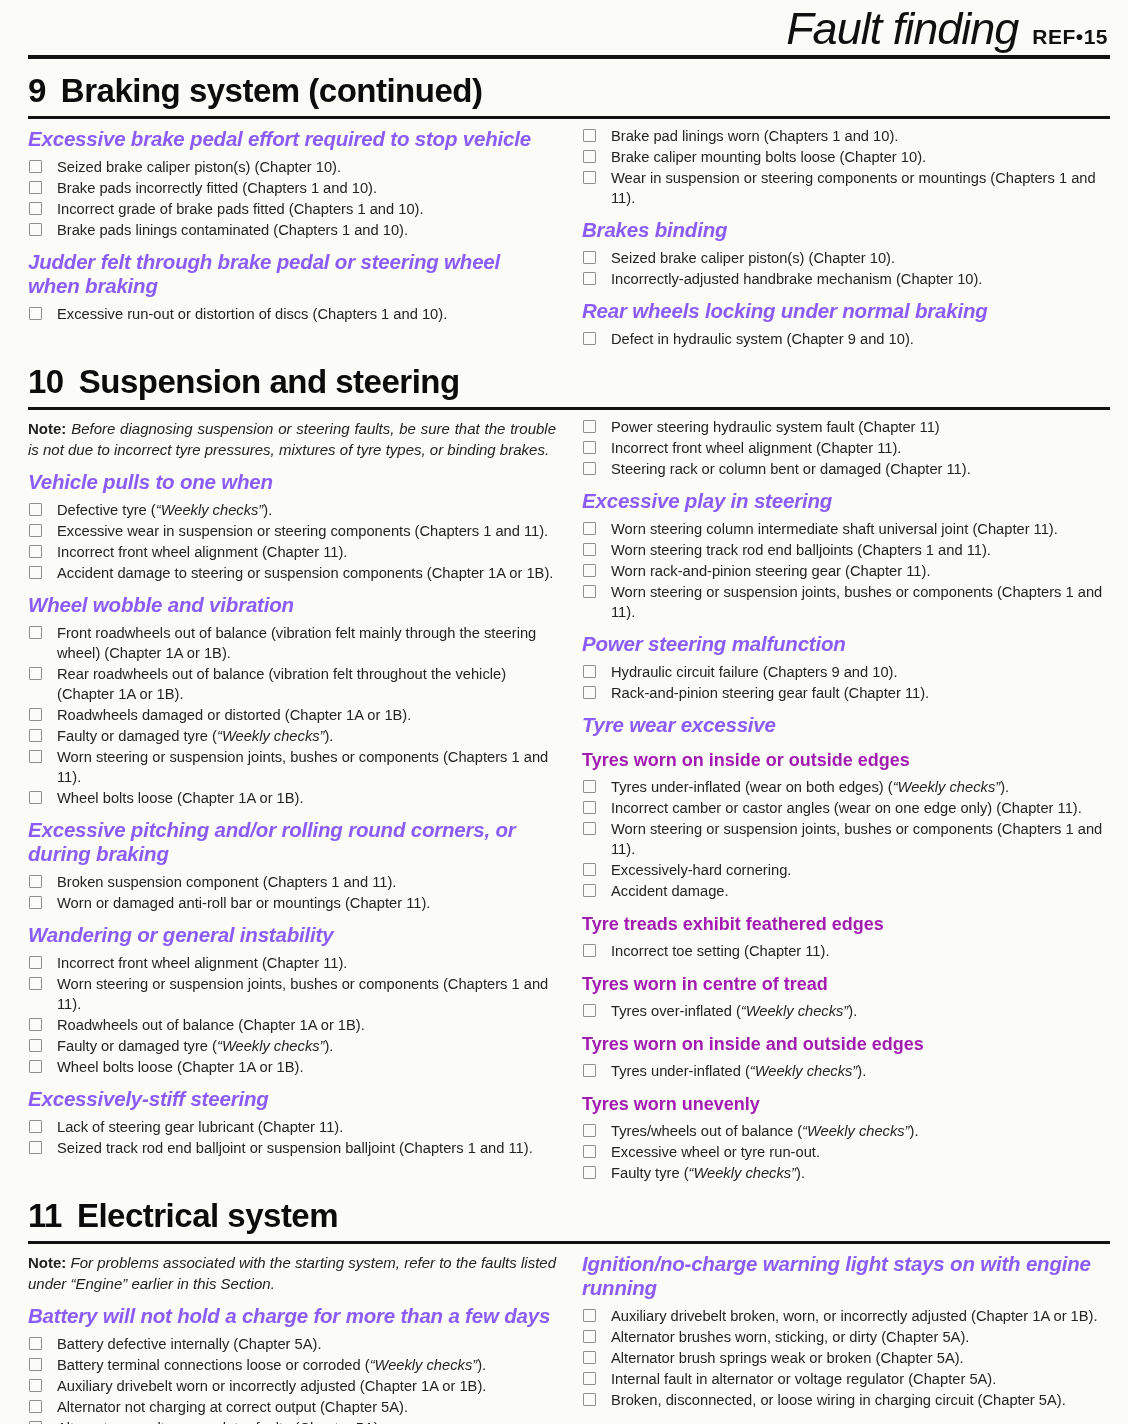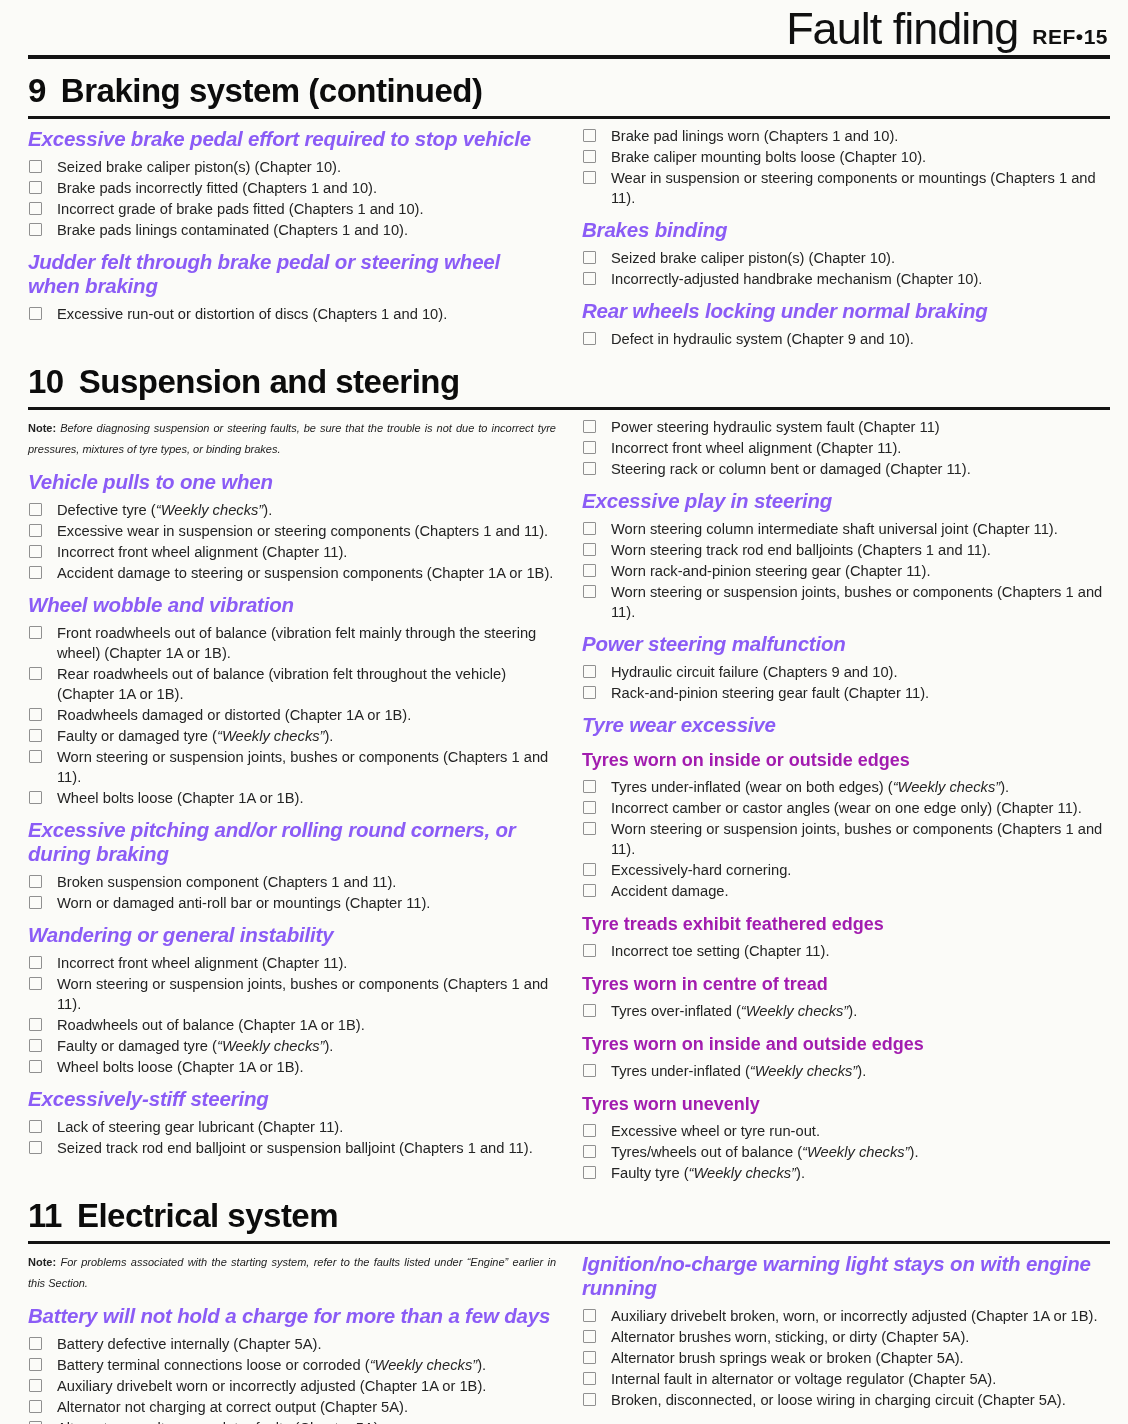--- a/index.html
+++ b/index.html
@@ -8,35 +8,35 @@
     height: 1424px;
     background: #fbfbf8;
     color: #1d1d1d;
     font-family: "Liberation Sans", "DejaVu Sans", sans-serif;
     overflow: hidden;
   }
   .page { padding: 6px 18px 0 28px; }
 
   
   .page-header { display: flex; justify-content: flex-end; align-items: baseline; padding-right: 2px; }
-  .page-title { font-size: 45px; font-weight: 400; letter-spacing: -1px; color: #101010; line-height: 46px; }
+  .page-title { font-size: 45px; font-weight: 400; letter-spacing: -1px; color: #101010; line-height: 46px; font-style: italic; }
   .page-ref { font-size: 21px; font-weight: 700; margin-left: 14px; letter-spacing: 0.5px; color: #101010; }
   .top-rule { height: 4px; background: #131313; margin-top: 3px; }
 
   
   .sec-title { display: flex; gap: 15px; font-size: 33px; font-weight: 700; letter-spacing: -0.5px; color: #0c0c0c; padding: 14px 0 7px; line-height: 36px; }
   .sec-rule { height: 3px; background: #131313; }
   .columns { display: flex; gap: 26px; padding-top: 7px; }
   .col { flex: 1 1 0; min-width: 0; }
 
   .fault-heading { font-size: 20.5px; font-style: italic; font-weight: 700; line-height: 24px; letter-spacing: -0.2px; color: #8b5cf6; margin: 10px 0 6px; }
   .fault-subheading { font-size: 18px; font-weight: 700; line-height: 22px; color: #a21caf; margin: 12px 0 6px; }
   .col > .fault-heading:first-child, .col > .note:first-child { margin-top: 1px; }
 
-  .note { font-size: 11px; font-style: italic; line-height: 21px; text-align: justify; color: #222; margin: 1px 0 6px; }
+  .note { font-size: 15px; font-style: italic; line-height: 21px; text-align: justify; color: #222; margin: 1px 0 6px; }
   .note-label { font-style: normal; font-weight: 700; }
 
   .check-item { display: flex; align-items: flex-start; margin-bottom: 1px; }
   .checkbox { width: 13px; height: 13px; border: 1.5px solid #909090; border-radius: 1px; background: transparent; flex: 0 0 auto; margin: 3px 15px 0 1px; }
   .item-text { font-size: 14.7px; line-height: 20px; color: #242424; }
   .it { font-style: italic; }
 </style>
 </head>
 <body>
 
@@ -272,25 +272,25 @@
     <span class="item-text"><span>Tyres over-inflated (</span><span class="it">“Weekly checks”</span><span>).</span></span>
   </div>
             <h4 class="fault-subheading"><span>Tyres worn on inside and outside edges</span></h4>
             <div class="check-item">
     <span class="checkbox"></span>
     <span class="item-text"><span>Tyres under-inflated (</span><span class="it">“Weekly checks”</span><span>).</span></span>
   </div>
             <h4 class="fault-subheading"><span>Tyres worn unevenly</span></h4>
             <div class="check-item">
     <span class="checkbox"></span>
+    <span class="item-text"><span>Tyres/wheels out of balance (</span><span class="it">“Weekly checks”</span><span>).</span></span>
+  </div>
+            <div class="check-item">
+    <span class="checkbox"></span>
     <span class="item-text"><span>Excessive wheel or tyre run-out.</span></span>
-  </div>
-            <div class="check-item">
-    <span class="checkbox"></span>
-    <span class="item-text"><span>Tyres/wheels out of balance (</span><span class="it">“Weekly checks”</span><span>).</span></span>
   </div>
             <div class="check-item">
     <span class="checkbox"></span>
     <span class="item-text"><span>Faulty tyre (</span><span class="it">“Weekly checks”</span><span>).</span></span>
   </div>
           </div>
     </div>
   </section>
       <section class="section">
     <h2 class="sec-title">

